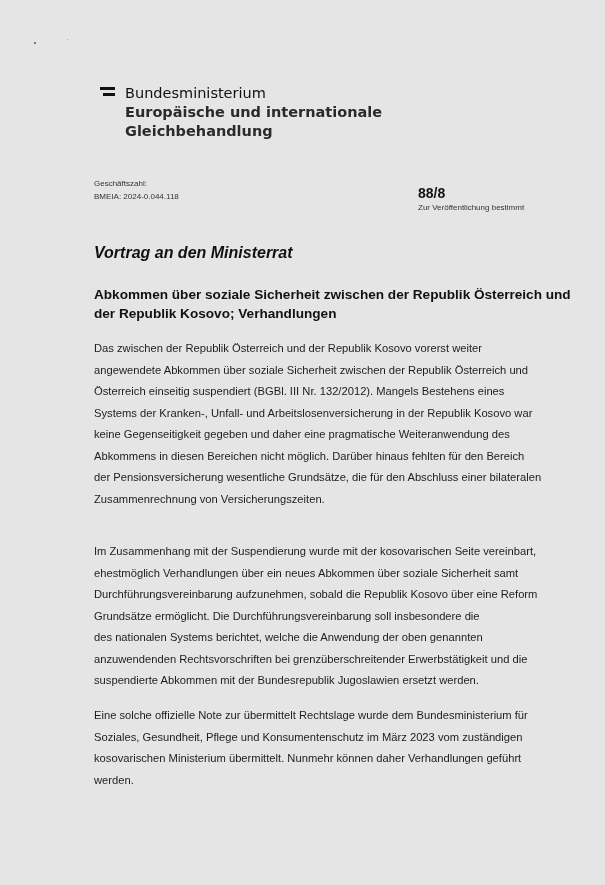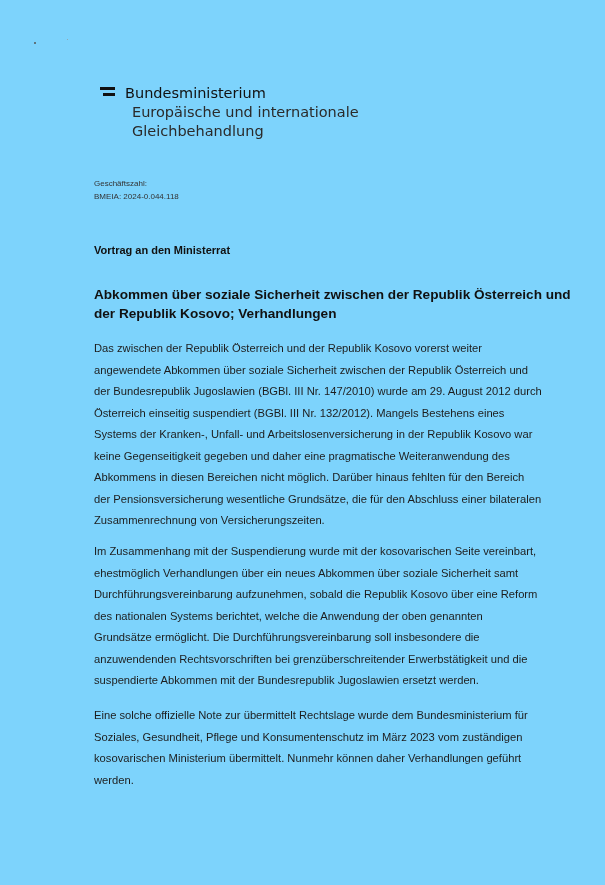--- a/index.html
+++ b/index.html
@@ -12,21 +12,21 @@
       height: 885px;
       position: relative;
       overflow: hidden;
       font-family: "Liberation Sans", "DejaVu Sans", sans-serif;
       color: #1a1a1a;
     }
     .page {
       position: absolute;
       left: 0; top: 0;
       width: 605px; height: 885px;
-      background: #7dd3fc;
+      background: #e5e5e5;
     }
     .speck {
       position: absolute;
       background: #555;
       border-radius: 50%;
     }
     .speck.s1 { left: 34px; top: 42px; width: 2px; height: 2px; }
     .speck.s2 { left: 67px; top: 39px; width: 1px; height: 1px; background: #999; }
 
     .logo {
@@ -51,21 +51,21 @@
       position: absolute;
       left: 25px;
       top: 0;
       white-space: nowrap;
       font-family: "DejaVu Sans", sans-serif;
       font-size: 14.5px;
       line-height: 19px;
       color: #1c1c1c;
     }
     .logo-text .l1 { font-weight: normal; color: #111; }
-    .logo-text .l2, .logo-text .l3 { color: #2a2a2a; font-weight: 400; margin-left: 7px; }
+    .logo-text .l2, .logo-text .l3 { color: #2a2a2a; font-weight: 700; }
 
     .meta-left {
       position: absolute;
       left: 94px;
       top: 177px;
       font-size: 8px;
       line-height: 13px;
       color: #333;
     }
     .meta-right {
@@ -84,24 +84,25 @@
       font-size: 8px;
       line-height: 11px;
       color: #333;
       margin-top: 0px;
     }
 
     .vortrag {
       position: absolute;
       left: 94px;
       top: 244px;
-      font-size: 11px;
+      font-size: 16px;
       font-weight: bold;
       color: #111;
       white-space: nowrap;
+      font-style: italic;
     }
     .title {
       position: absolute;
       left: 94px;
       top: 285px;
       width: 440px;
       font-size: 13.6px;
       font-weight: bold;
       line-height: 19px;
       color: #111;
@@ -138,46 +139,49 @@
       <div class="l2">Europäische und internationale</div>
       <div class="l3">Gleichbehandlung</div>
     </div>
   </div>
 
   <div class="meta-left">
     <div>Geschäftszahl:</div>
     <div>BMEIA: 2024-0.044.118</div>
   </div>
 
+  <div class="meta-right">
+    <div class="num">88/8</div>
+    <div class="note">Zur Veröffentlichung bestimmt</div>
+  </div>
 
   <div class="vortrag">Vortrag an den Ministerrat</div>
 
   <div class="title">
     <span>Abkommen über soziale Sicherheit zwischen der Republik Österreich und</span>
     <span>der Republik Kosovo; Verhandlungen</span>
   </div>
 
   <div class="para p1">
     <span>Das zwischen der Republik Österreich und der Republik Kosovo vorerst weiter</span>
     <span>angewendete Abkommen über soziale Sicherheit zwischen der Republik Österreich und</span>
-    <span>der Bundesrepublik Jugoslawien (BGBl. III Nr. 147/2010) wurde am 29. August 2012 durch</span>
     <span>Österreich einseitig suspendiert (BGBl. III Nr. 132/2012). Mangels Bestehens eines</span>
     <span>Systems der Kranken-, Unfall- und Arbeitslosenversicherung in der Republik Kosovo war</span>
     <span>keine Gegenseitigkeit gegeben und daher eine pragmatische Weiteranwendung des</span>
     <span>Abkommens in diesen Bereichen nicht möglich. Darüber hinaus fehlten für den Bereich</span>
     <span>der Pensionsversicherung wesentliche Grundsätze, die für den Abschluss einer bilateralen</span>
     <span>Zusammenrechnung von Versicherungszeiten.</span>
   </div>
 
   <div class="para p2">
     <span>Im Zusammenhang mit der Suspendierung wurde mit der kosovarischen Seite vereinbart,</span>
     <span>ehestmöglich Verhandlungen über ein neues Abkommen über soziale Sicherheit samt</span>
     <span>Durchführungsvereinbarung aufzunehmen, sobald die Republik Kosovo über eine Reform</span>
+    <span>Grundsätze ermöglicht. Die Durchführungsvereinbarung soll insbesondere die</span>
     <span>des nationalen Systems berichtet, welche die Anwendung der oben genannten</span>
-    <span>Grundsätze ermöglicht. Die Durchführungsvereinbarung soll insbesondere die</span>
     <span>anzuwendenden Rechtsvorschriften bei grenzüberschreitender Erwerbstätigkeit und die</span>
     <span>suspendierte Abkommen mit der Bundesrepublik Jugoslawien ersetzt werden.</span>
   </div>
 
   <div class="para p3">
     <span>Eine solche offizielle Note zur übermittelt Rechtslage wurde dem Bundesministerium für</span>
     <span>Soziales, Gesundheit, Pflege und Konsumentenschutz im März 2023 vom zuständigen</span>
     <span>kosovarischen Ministerium übermittelt. Nunmehr können daher Verhandlungen geführt</span>
     <span>werden.</span>
   </div>

